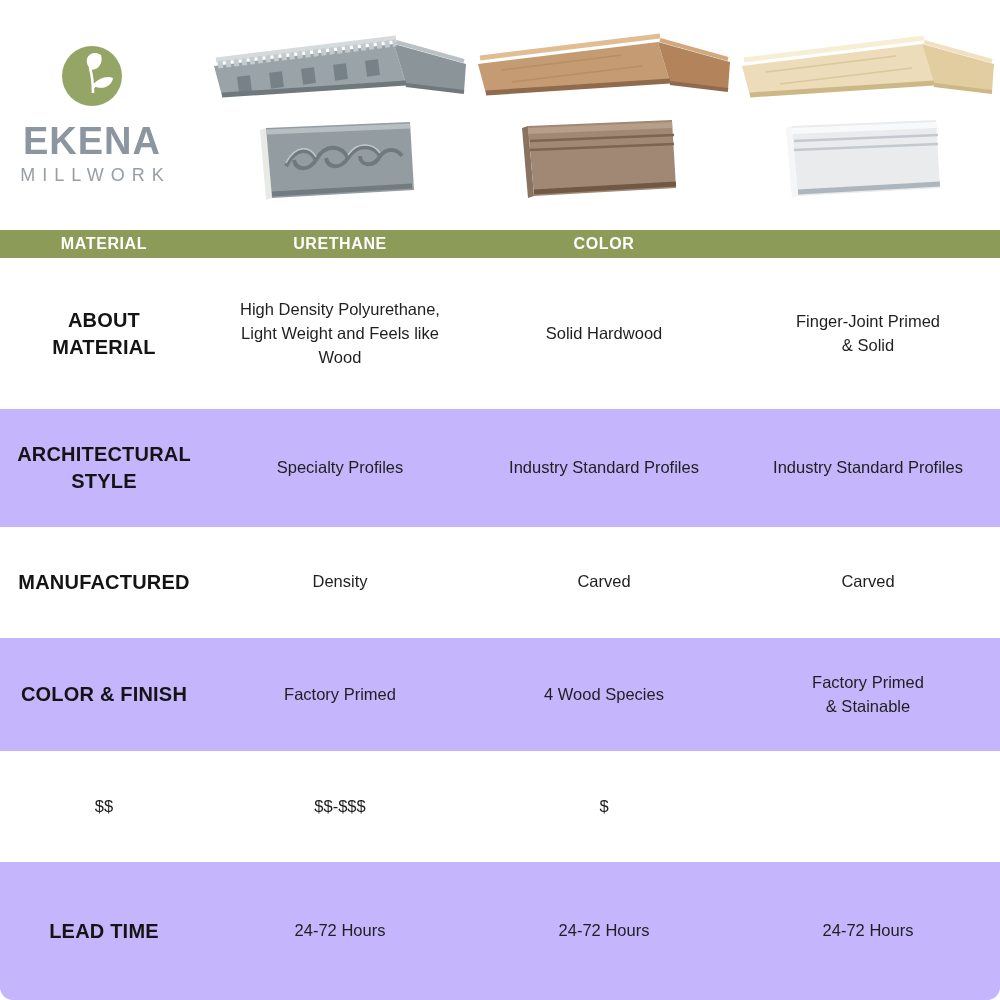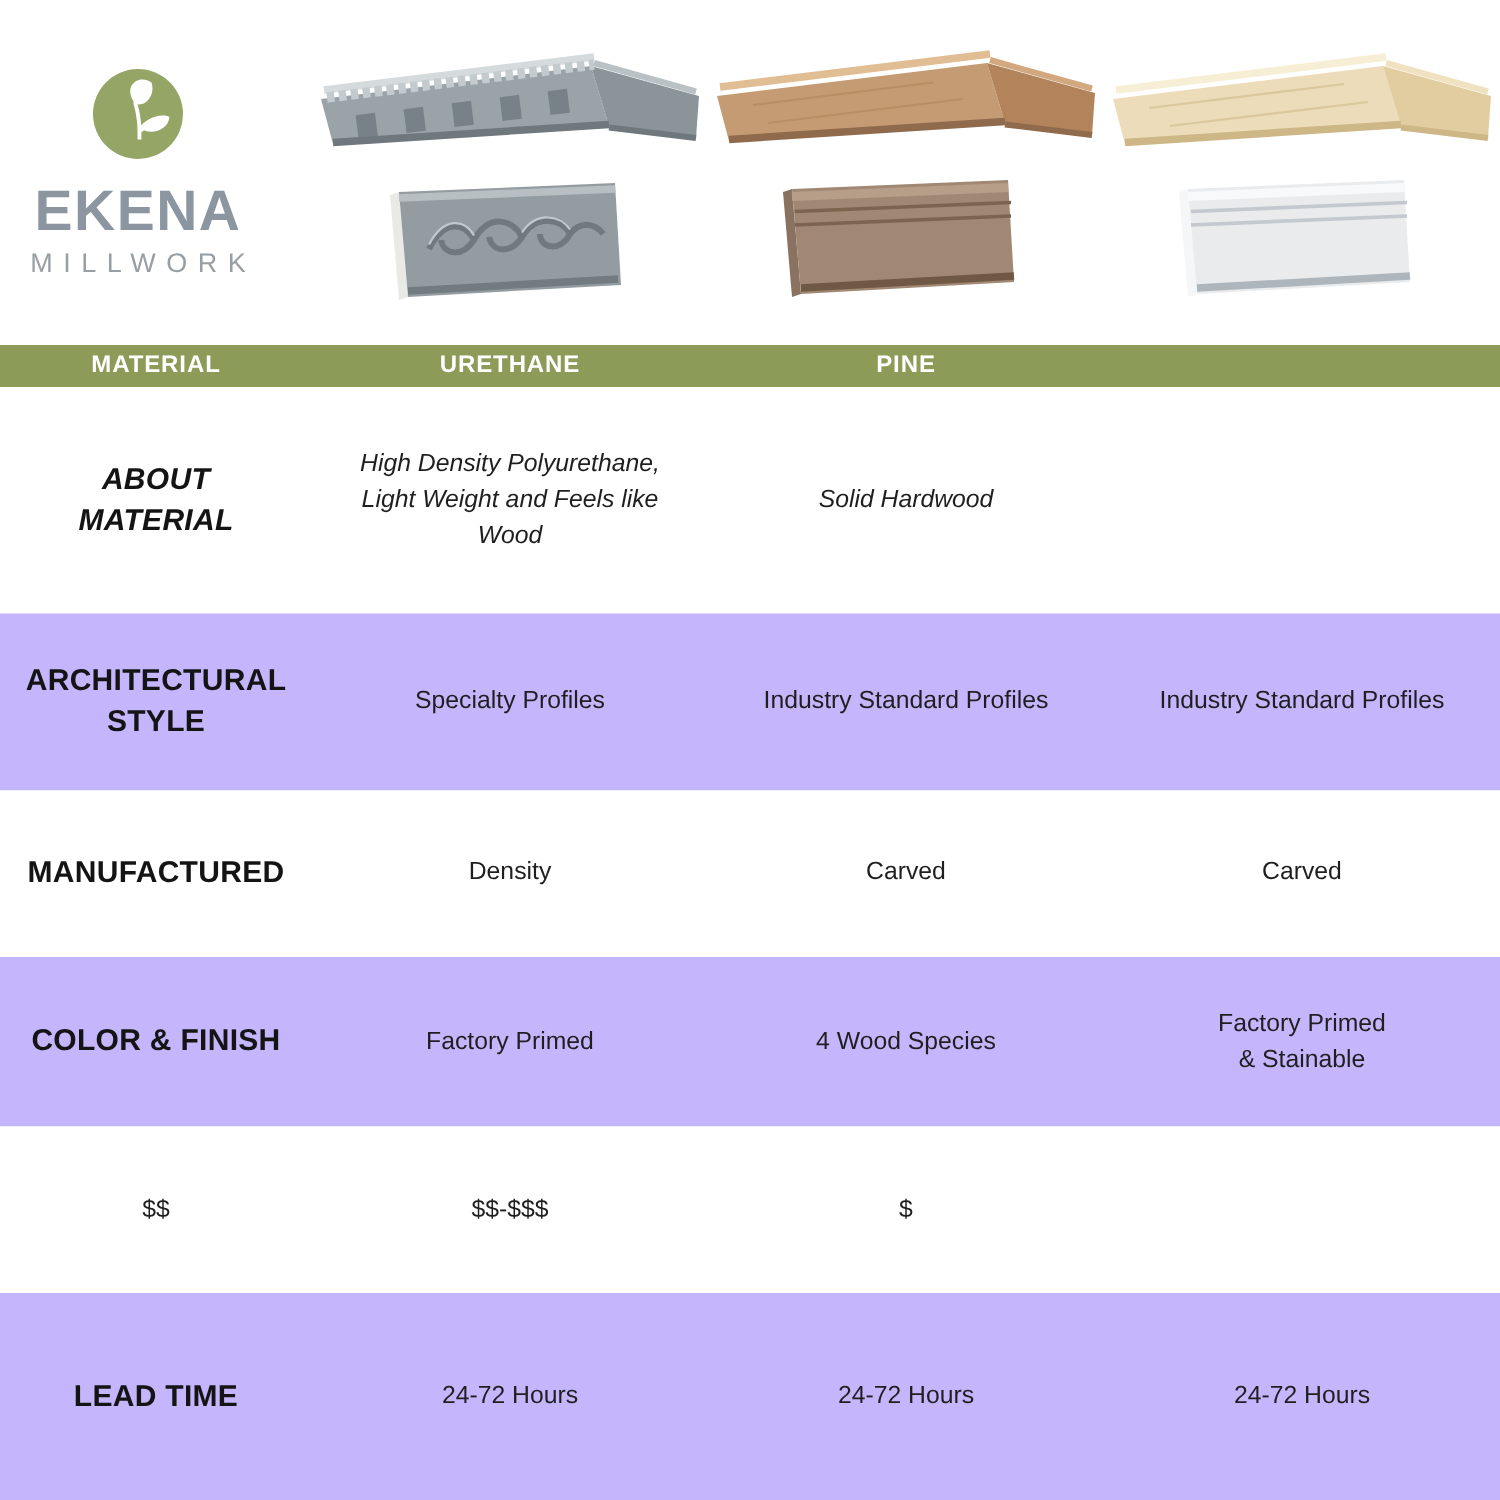--- a/index.html
+++ b/index.html
@@ -6,21 +6,21 @@
   body{
     font-family:"Liberation Sans", sans-serif;
     background:#ffffff;
     color:#1f1f1f;
   }
   .page{
     width:1000px;height:1000px;
     margin:0 auto;
     background:#ffffff;
     overflow:hidden;
-    display:flex;flex-direction:column;
+    display:flex;flex-direction:column;border-radius:13px;
   }
   .grid4{
     display:grid;
     grid-template-columns:208px 264px 264px 264px;
   }
   
   .hero{height:230px;}
   .logo-box{
     display:flex;flex-direction:column;align-items:center;justify-content:center;
     transform:translateX(-12px);
@@ -69,21 +69,21 @@
   }
   .cell{
     font-size:16.5px;
     color:#1f1f1f;
     text-align:center;
     white-space:pre-line;
     line-height:1.45;
     max-width:244px;
     margin:0 auto;
   }
-  .h-r1{height:157px;font-style:italic;}
+  .h-r1{height:157px;}
   .h-r2{height:122px;}
   .h-r3{height:115px;}
   .h-r4{height:118px;}
   .h-r5{height:115px;}
   .h-r6{height:143px;}
 </style>
 </head>
 <body>
 
 <div class="page">
@@ -161,30 +161,32 @@
       <line x1="56" y1="131" x2="200" y2="125" stroke="#f8f9fa" stroke-width="6"></line>
       <line x1="58" y1="141" x2="202" y2="135" stroke="#c3c9cf" stroke-width="2.5"></line>
       <line x1="58" y1="150" x2="202" y2="144" stroke="#c3c9cf" stroke-width="2.5"></line>
       <line x1="62" y1="192" x2="204" y2="184" stroke="#aeb6bd" stroke-width="5"></line>
     </svg>
   </div>
 
   <div class="band grid4">
     <div class="band-cell">MATERIAL</div>
     <div class="band-cell">URETHANE</div>
-    <div class="band-cell">PINE</div>
+    <div class="band-cell">COLOR</div>
   </div>
 
   <div class="row white grid4 h-r1">
     <div class="row-label">ABOUT
 MATERIAL</div>
     <div class="cell">High Density Polyurethane,
 Light Weight and Feels like
 Wood</div>
     <div class="cell">Solid Hardwood</div>
+    <div class="cell">Finger-Joint Primed
+&amp; Solid</div>
   </div>
 
   <div class="row gray grid4 h-r2">
     <div class="row-label">ARCHITECTURAL
 STYLE</div>
     <div class="cell">Specialty Profiles</div>
     <div class="cell">Industry Standard Profiles</div>
     <div class="cell">Industry Standard Profiles</div>
   </div>
 

